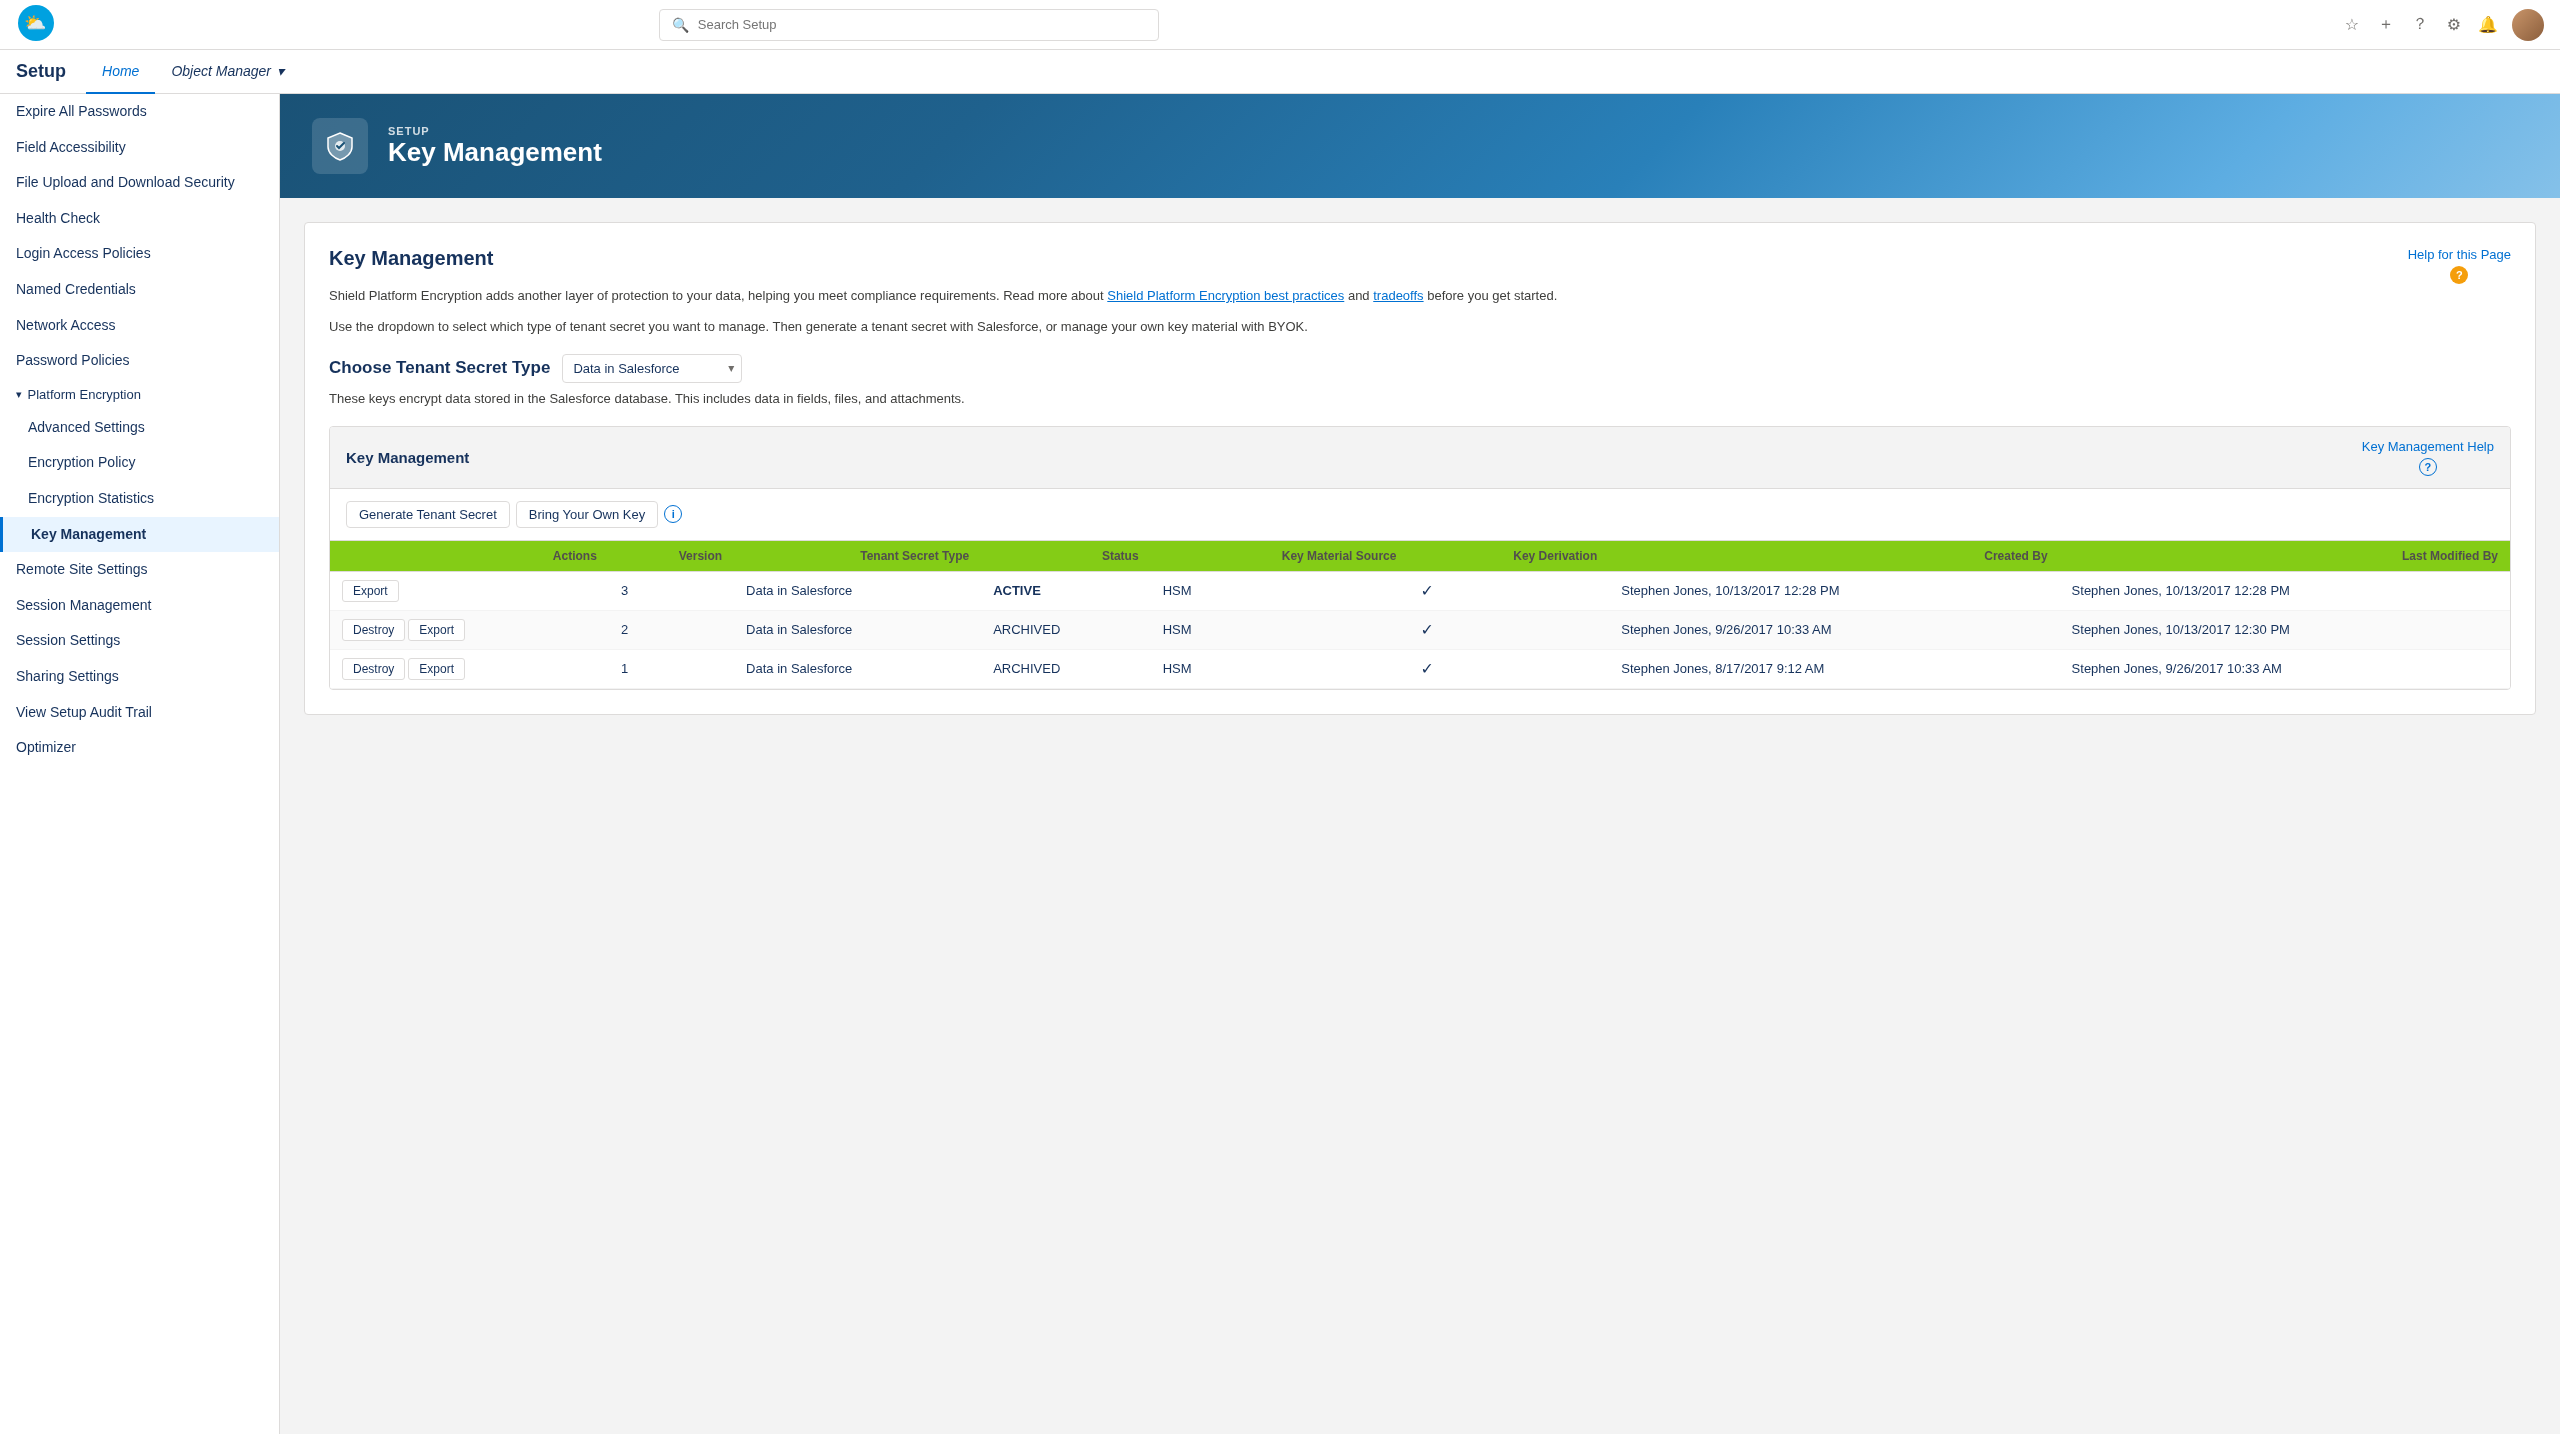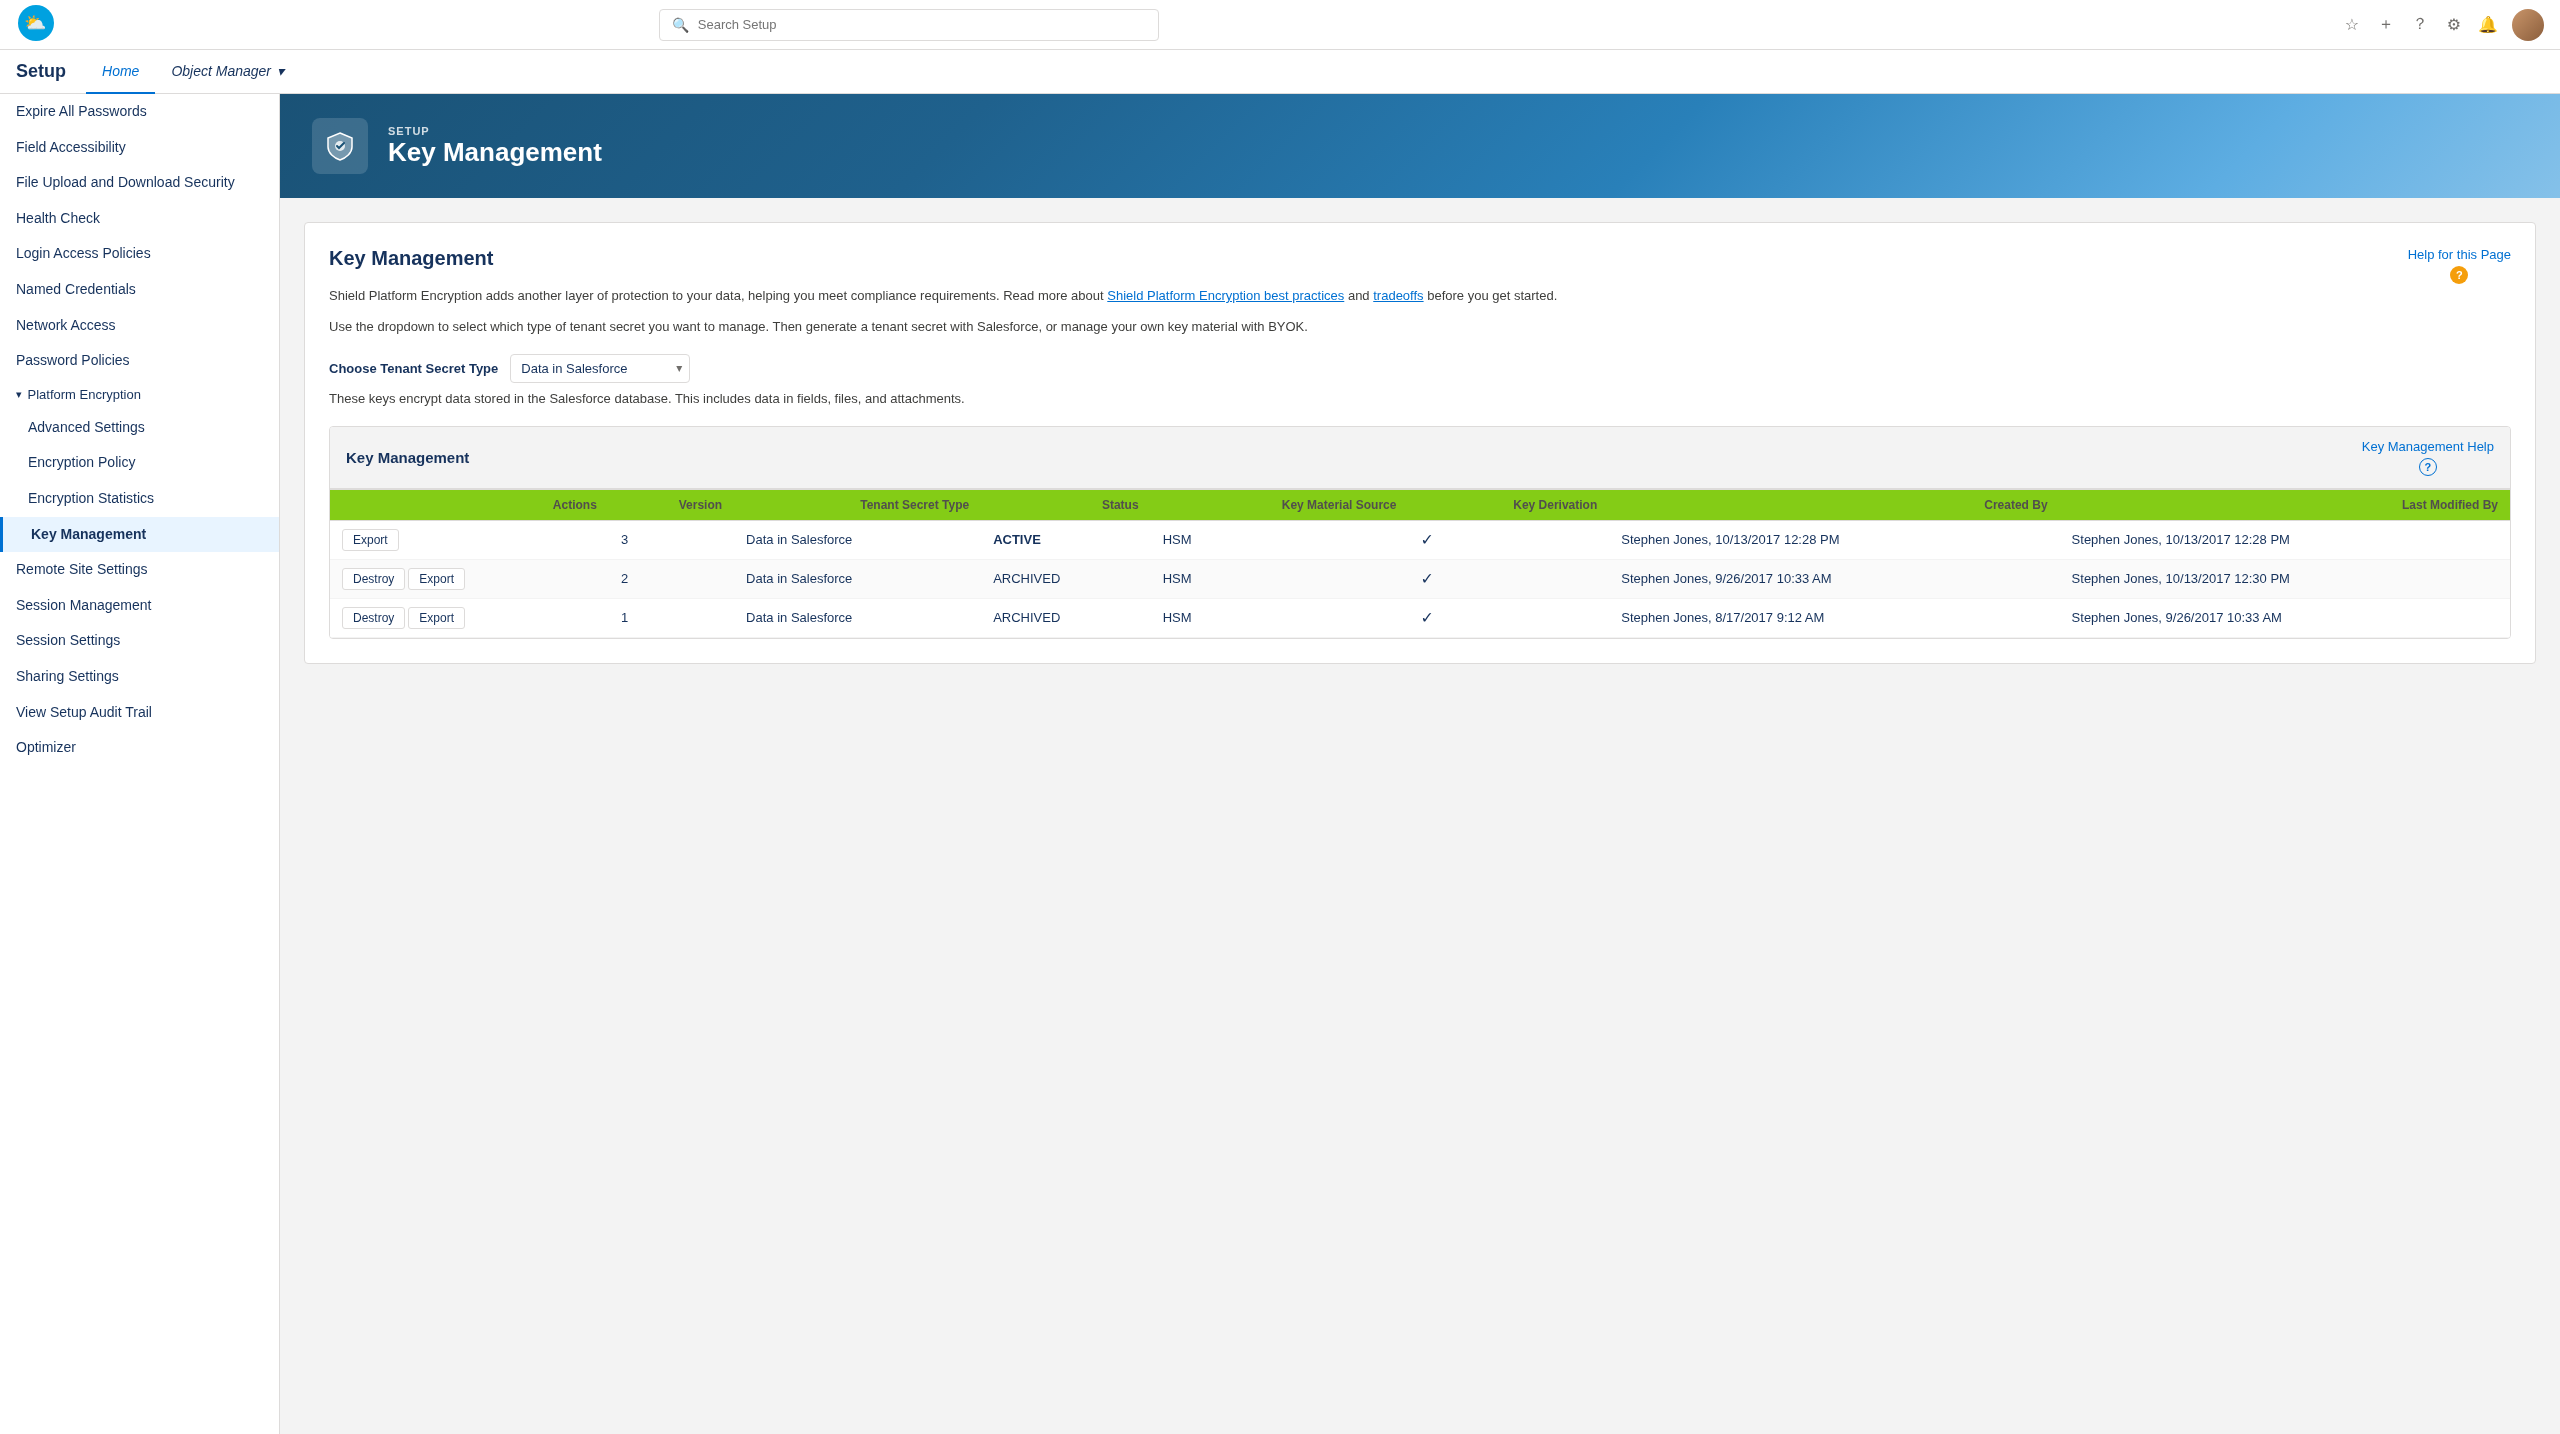--- a/index.html
+++ b/index.html
@@ -231,21 +231,21 @@
       color: #0070d2;
       text-decoration: underline;
     }
     .tenant-select-row {
       display: flex;
       align-items: center;
       gap: 12px;
       margin: 16px 0 8px 0;
     }
     .tenant-select-label {
-      font-size: 13px;
+      font-size: 17px;
       font-weight: 600;
       color: #16325c;
     }
     .tenant-select-wrapper {
       position: relative;
       display: inline-flex;
       align-items: center;
     }
     .tenant-select {
       appearance: none;
@@ -512,20 +512,25 @@
 
         <div class="key-mgmt-card">
           <div class="key-mgmt-header">
             <span class="key-mgmt-header-title">Key Management</span>
             <div class="key-mgmt-help-link">
               <span>Key Management Help</span>
               <div class="info-icon-circle">?</div>
             </div>
           </div>
 
+          <div class="key-mgmt-actions">
+            <button class="btn">Generate Tenant Secret</button>
+            <button class="btn">Bring Your Own Key</button>
+            <div class="info-icon-circle">i</div>
+          </div>
 
           <table class="data-table">
             <thead>
               <tr>
                 <th>Actions</th>
                 <th>Version</th>
                 <th>Tenant Secret Type</th>
                 <th>Status</th>
                 <th>Key Material Source</th>
                 <th>Key Derivation</th>

